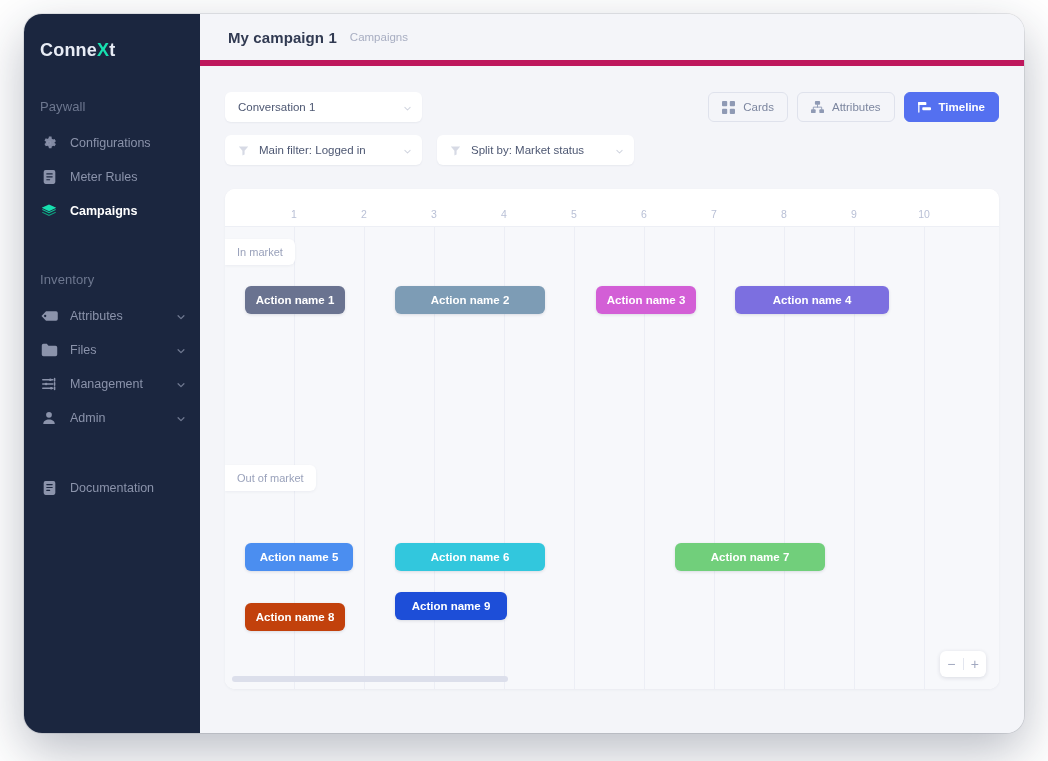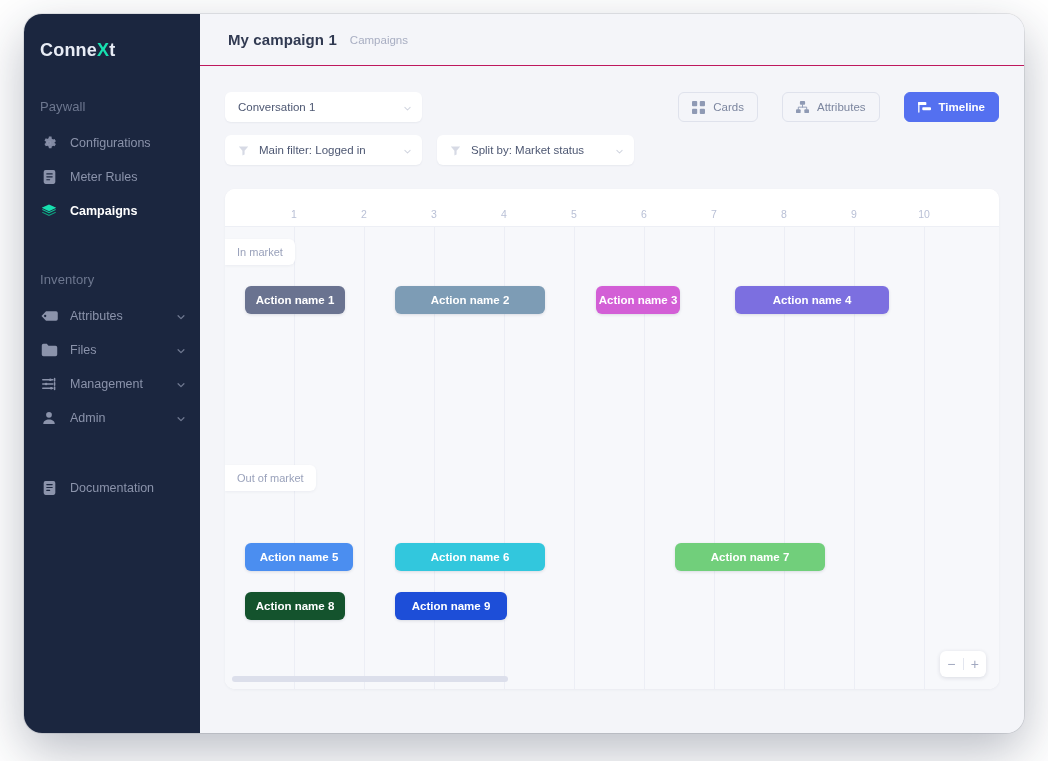--- a/index.html
+++ b/index.html
@@ -89,21 +89,21 @@
     background: #f4f5f9;
     min-width: 0;
   }
 
   #topbar {
     height: 52px;
     flex: 0 0 52px;
     display: flex;
     align-items: center;
     padding-left: 28px;
-    border-bottom: 1px solid #be185d;
+    border-bottom: 6px solid #be185d;
     background: #f4f5f9;
   }
   #page-title {
     font-size: 15px;
     font-weight: bold;
     color: #313a52;
     letter-spacing: 0.1px;
   }
   #breadcrumb {
     font-size: 11.5px;
@@ -139,21 +139,21 @@
   #main-filter { width: 197px; }
   #split-by { width: 197px; margin-left: 15px; }
   .ctl-row.second { margin-top: 13px; }
 
   
   #view-toggle {
     position: absolute;
     right: 25px;
     top: 26px;
     display: flex;
-    gap: 24px;
+    gap: 9px;
   }
   .view-btn {
     height: 30px;
     border-radius: 6px;
     display: flex;
     align-items: center;
     padding: 0 13px;
     font-size: 11.5px;
     background: #f4f5f9;
     border: 1px solid #dfe2ec;
@@ -518,26 +518,26 @@
           <div class="gridline" style="left: 349px;"></div>
           <div class="gridline" style="left: 419px;"></div>
           <div class="gridline" style="left: 489px;"></div>
           <div class="gridline" style="left: 559px;"></div>
           <div class="gridline" style="left: 629px;"></div>
           <div class="gridline" style="left: 699px;"></div>
           <div class="lane-label" style="top: 12px;">In market</div>
           <div class="lane-label" style="top: 238px;">Out of market</div>
           <div class="action-bar" style="left: 20px; width: 100px; top: 59px; background: rgb(106, 115, 144);">Action name 1</div>
           <div class="action-bar" style="left: 170px; width: 150px; top: 59px; background: rgb(125, 156, 181);">Action name 2</div>
-          <div class="action-bar" style="left: 371px; width: 84px; top: 59px; background: rgb(211, 95, 214);">Action name 3</div>
+          <div class="action-bar" style="left: 371px; width: 100px; top: 59px; background: rgb(211, 95, 214);">Action name 3</div>
           <div class="action-bar" style="left: 510px; width: 154px; top: 59px; background: rgb(124, 111, 224);">Action name 4</div>
           <div class="action-bar" style="left: 20px; width: 108px; top: 316px; background: rgb(75, 142, 240);">Action name 5</div>
           <div class="action-bar" style="left: 170px; width: 150px; top: 316px; background: rgb(50, 199, 221);">Action name 6</div>
           <div class="action-bar" style="left: 450px; width: 150px; top: 316px; background: rgb(113, 207, 123);">Action name 7</div>
-          <div class="action-bar" style="left: 20px; width: 100px; top: 365px; background: #14532d;">Action name 8</div>
+          <div class="action-bar" style="left: 20px; width: 100px; top: 376px; background: #c2410c;">Action name 8</div>
           <div class="action-bar" style="left: 170px; width: 112px; top: 365px; background: #1d4ed8;">Action name 9</div>
         </div>
 
       <div id="hscroll-track">
         <div id="hscroll-thumb"></div>
       </div>
 
       <div id="zoom-controls">
         <div class="zbtn">−</div>
         <div id="zoom-divider"></div>

